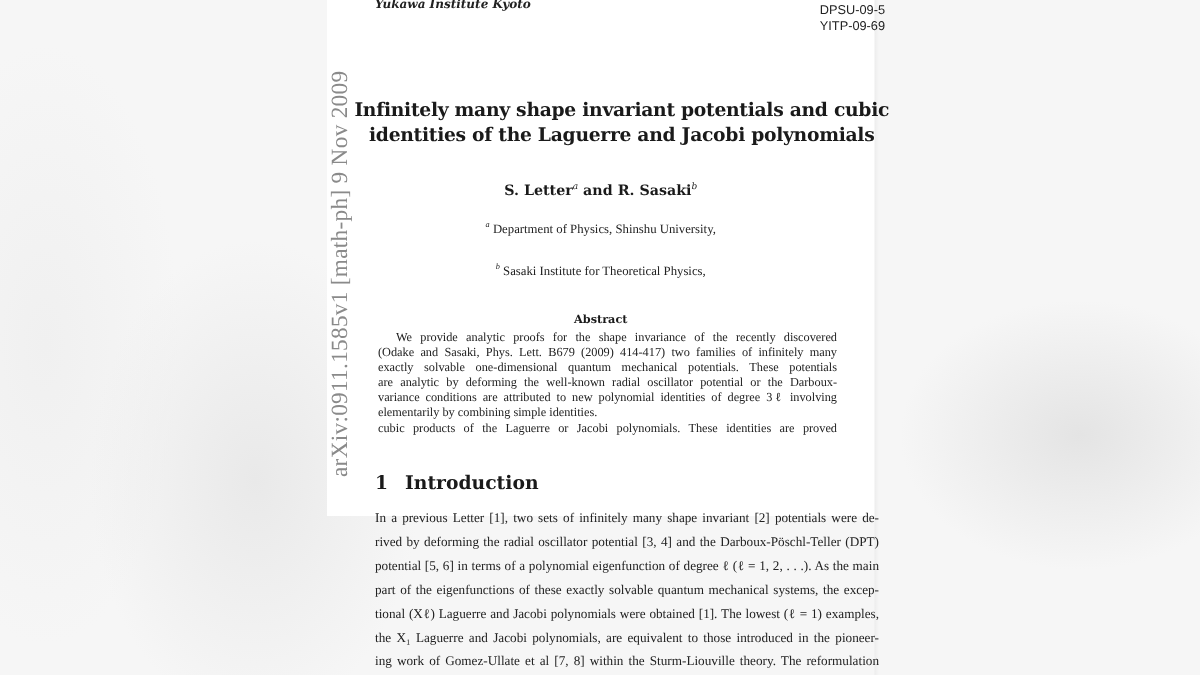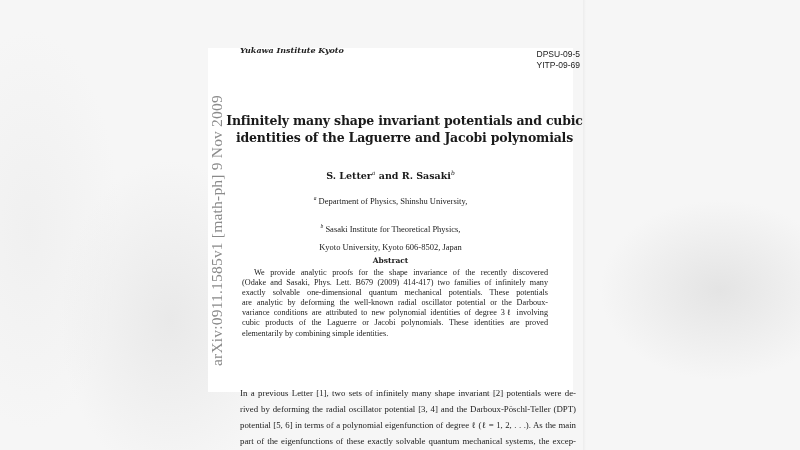--- a/index.html
+++ b/index.html
@@ -10,22 +10,22 @@
   }
   .bg-blur {
     position: absolute; inset: 0;
     background:
       radial-gradient(ellipse 120px 90px at 720px 290px, #e4e4e4 0%, rgba(228,228,228,0) 100%),
       radial-gradient(ellipse 110px 160px at 170px 320px, #e9e9e9 0%, rgba(233,233,233,0) 100%),
       radial-gradient(ellipse 90px 200px at 30px 230px, #f0f0f0 0%, rgba(240,240,240,0) 100%),
       #f6f6f6;
   }
   .page {
-    position: absolute; left: 208px; top: 0; width: 365px; height: 344px;
-    background: #ffffff; color: #1a1a1a; margin-top: 48px;
+    position: absolute; left: 218px; top: 0; width: 365px; height: 344px;
+    background: #ffffff; color: #1a1a1a;
   }
   .header-left {
     position: absolute; left: 32px; top: -3px;
     font-family: "DejaVu Serif", serif; font-style: italic; font-weight: bold;
     font-size: 8px; color: #222;
   }
   .header-right {
     position: absolute; right: -7px; top: 1px; text-align: right;
     font-family: "Liberation Sans", sans-serif; font-size: 8.5px; line-height: 11px; color: #222;
   }
@@ -108,35 +108,37 @@
   <div class="authors">
     <span>S. Letter</span><sup>a</sup><span style="white-space:pre"> and </span><span>R. Sasaki</span><sup>b</sup>
   </div>
 
   <div class="affil" style="top:147px;">
     <div><sup>a</sup><span> Department of Physics, Shinshu University,</span></div>
   </div>
 
   <div class="affil" style="top:175px;">
     <div><sup>b</sup><span> Sasaki Institute for Theoretical Physics,</span></div>
-    <div style="margin-top:8px;">Kyoto University, Kyoto 606-8502, Japan</div>
   </div>
 
   <div class="abstract-heading">Abstract</div>
 
   <div class="abstract-body">
     <span class="line first">We provide analytic proofs for the shape invariance of the recently discovered</span>
     <span class="line">(Odake and Sasaki, Phys. Lett. B679 (2009) 414-417) two families of infinitely many</span>
     <span class="line">exactly solvable one-dimensional quantum mechanical potentials.  These potentials</span>
     <span class="line">are analytic by deforming the well-known radial oscillator potential or the Darboux-</span>
     <span class="line">variance conditions are attributed to new polynomial identities of degree 3ℓ involving</span>
+    <span class="line last">elementarily by combining simple identities.</span>
     <span class="line">cubic products of the Laguerre or Jacobi polynomials.  These identities are proved</span>
-    <span class="line last">elementarily by combining simple identities.</span>
   </div>
 
+  <div class="section-heading">
+    <span class="num">1</span><span>Introduction</span>
+  </div>
 
   <div class="intro-body">
     <span class="line">In a previous Letter [1], two sets of infinitely many shape invariant [2] potentials were de-</span>
     <span class="line">rived by deforming the radial oscillator potential [3, 4] and the Darboux-Pöschl-Teller (DPT)</span>
     <span class="line">potential [5, 6] in terms of a polynomial eigenfunction of degree ℓ (ℓ = 1, 2, . . .).  As the main</span>
     <span class="line">part of the eigenfunctions of these exactly solvable quantum mechanical systems, the excep-</span>
     <span class="line">tional (Xℓ) Laguerre and Jacobi polynomials were obtained [1].  The lowest (ℓ = 1) examples,</span>
     <span class="line">the X₁ Laguerre and Jacobi polynomials, are equivalent to those introduced in the pioneer-</span>
     <span class="line">ing work of Gomez-Ullate et al [7, 8] within the Sturm-Liouville theory.  The reformulation</span>
     <span class="line">in the framework of quantum mechanics and shape-invariant potentials was done by Quesne</span>

